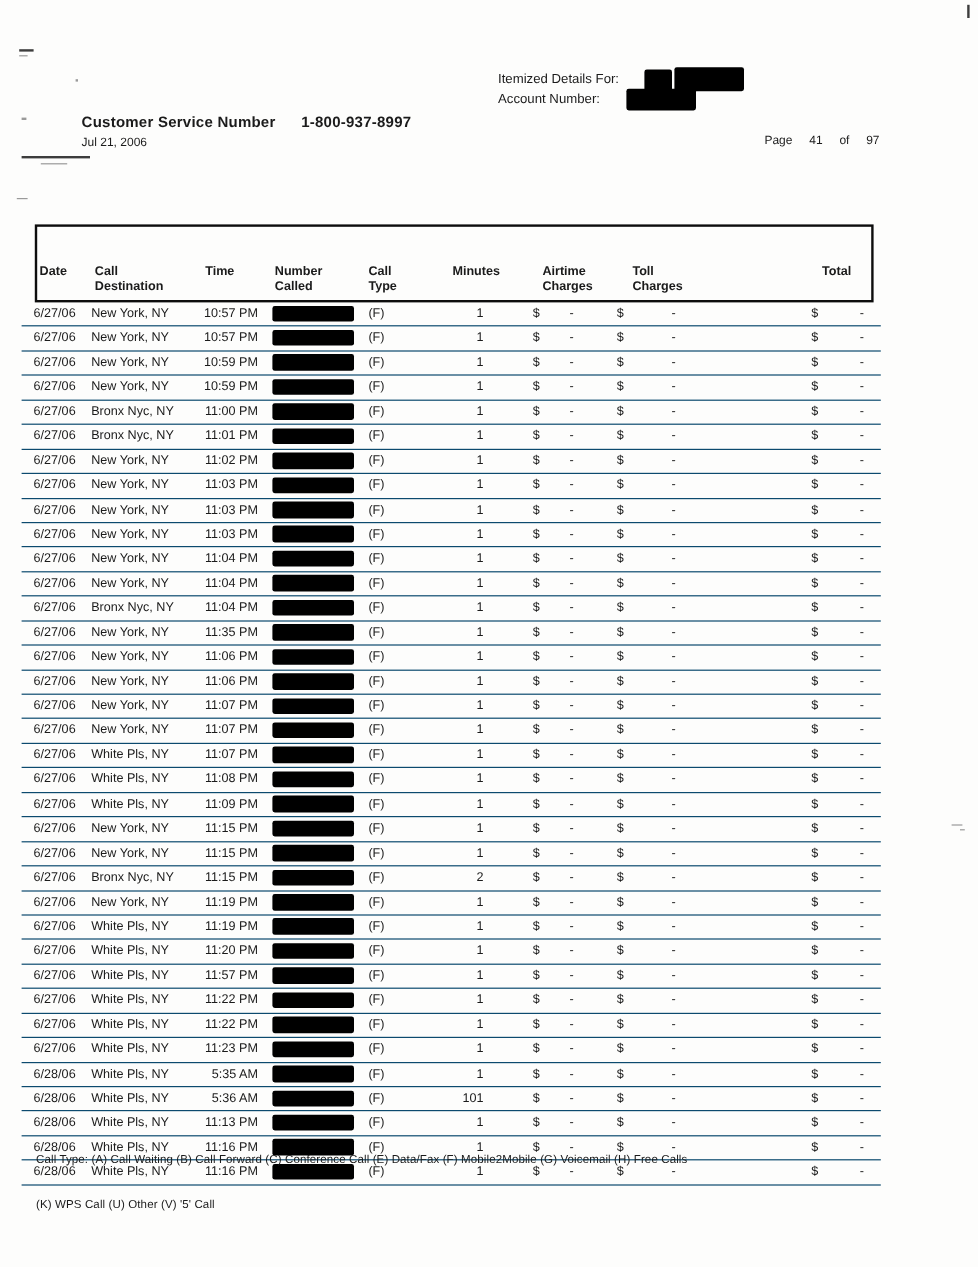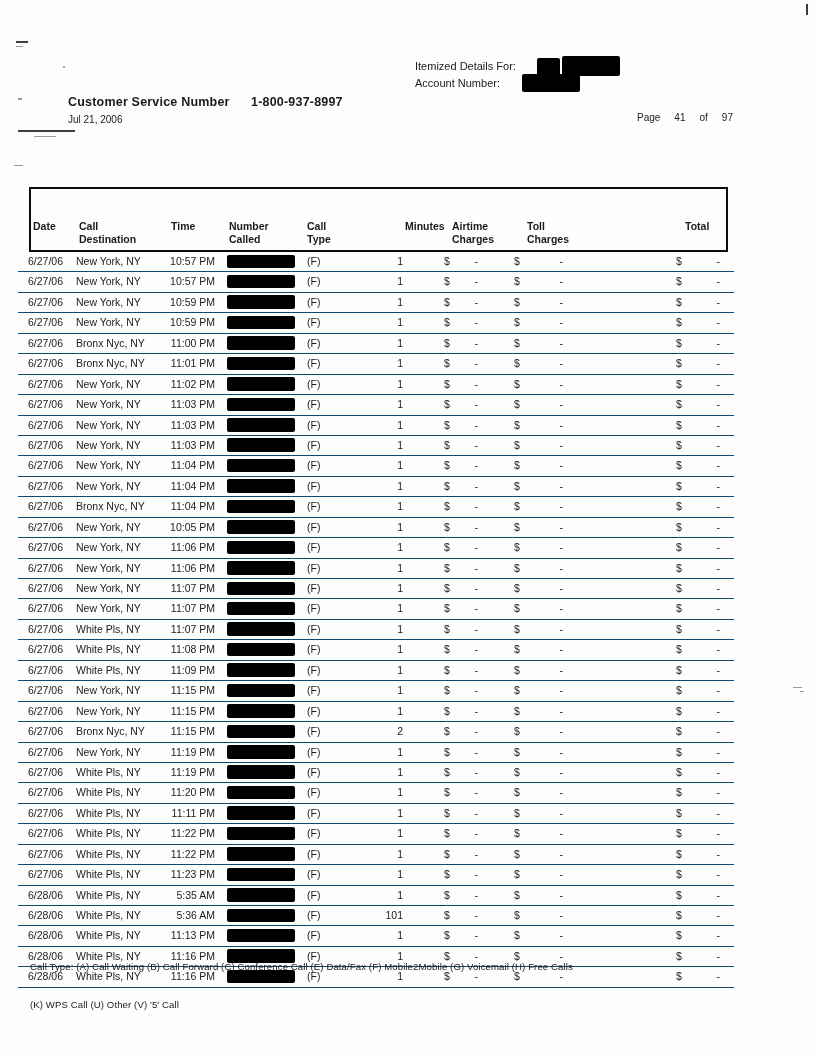--- a/index.html
+++ b/index.html
@@ -73,21 +73,21 @@
   <div class="abs tbox">
     <div class="thead">
       <div class="col" style="left:2px;">Date</div>
       <div class="col" style="left:48px;">Call
 Destination</div>
       <div class="col" style="left:140px;">Time</div>
       <div class="col" style="left:198px;">Number
 Called</div>
       <div class="col" style="left:276px;">Call
 Type</div>
-      <div class="col" style="left:346px;margin-left:28px;">Minutes</div>
+      <div class="col" style="left:346px;">Minutes</div>
       <div class="col" style="left:421px;">Airtime
 Charges</div>
       <div class="col" style="left:496px;">Toll
 Charges</div>
       <div class="col" style="left:654px;text-align:center;">Total</div>
     </div>
   </div>
 
   <div class="abs rows">
     <div class="row">
@@ -281,21 +281,21 @@
       <span class="c c-amt1">-</span>
       <span class="c c-cur2 cur">$</span>
       <span class="c c-amt2">-</span>
       <span class="c c-cur3 cur">$</span>
       <span class="c c-amt3">-</span>
     </div>
 
     <div class="row">
       <span class="c c-date">6/27/06</span>
       <span class="c c-dest">New York, NY</span>
-      <span class="c c-time">10:05 PM</span>
+      <span class="c c-time">11:35 PM</span>
       <span class="c-bar"></span>
       <span class="c c-type">(F)</span>
       <span class="c c-min">1</span>
       <span class="c c-cur1 cur">$</span>
       <span class="c c-amt1">-</span>
       <span class="c c-cur2 cur">$</span>
       <span class="c c-amt2">-</span>
       <span class="c c-cur3 cur">$</span>
       <span class="c c-amt3">-</span>
     </div>
@@ -491,21 +491,21 @@
       <span class="c c-amt1">-</span>
       <span class="c c-cur2 cur">$</span>
       <span class="c c-amt2">-</span>
       <span class="c c-cur3 cur">$</span>
       <span class="c c-amt3">-</span>
     </div>
 
     <div class="row">
       <span class="c c-date">6/27/06</span>
       <span class="c c-dest">White Pls, NY</span>
-      <span class="c c-time">11:11 PM</span>
+      <span class="c c-time">11:57 PM</span>
       <span class="c-bar"></span>
       <span class="c c-type">(F)</span>
       <span class="c c-min">1</span>
       <span class="c c-cur1 cur">$</span>
       <span class="c c-amt1">-</span>
       <span class="c c-cur2 cur">$</span>
       <span class="c c-amt2">-</span>
       <span class="c c-cur3 cur">$</span>
       <span class="c c-amt3">-</span>
     </div>

